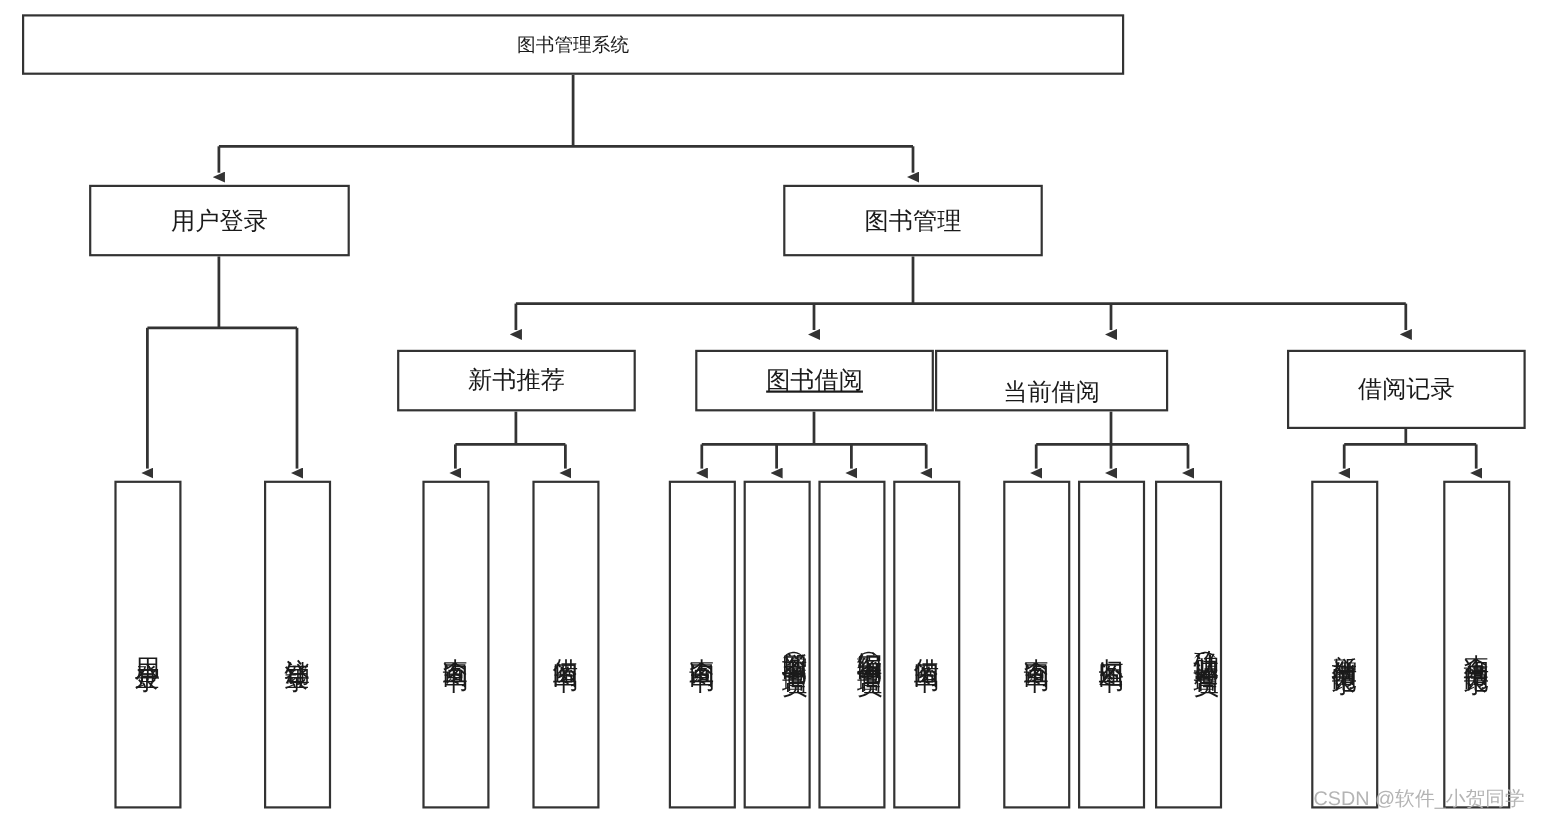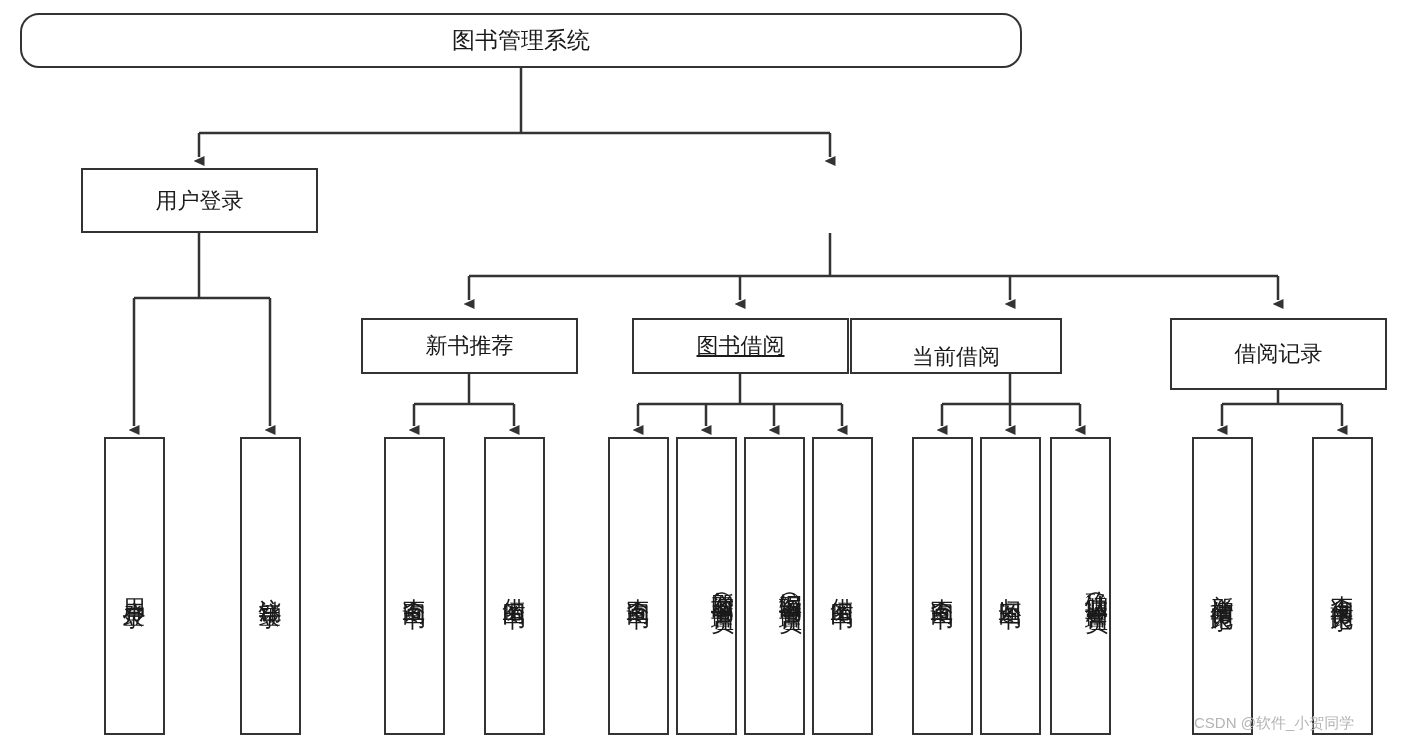--- a/index.html
+++ b/index.html
@@ -30,43 +30,42 @@
     border: 2.5px solid #333333;
     background: #ffffff;
     color: #1a1a1a;
     display: flex;
     align-items: center;
     justify-content: center;
     text-align: center;
     z-index: 2;
   }
   .node.root {
-    font-size: 23px;
-    border-radius: 19px;
+    font-size: 17px;
   }
   .node.level2 {
     font-size: 22px;
   }
   .node.leaf {
     writing-mode: vertical-rl;
     text-orientation: upright;
     font-size: 23px;
     letter-spacing: 3px;
     line-height: 1.05;
     padding-top: 8px;
     padding-bottom: 8px;
   }
   .node.leaf.tall-text {
     align-items: flex-start;
   }
   .watermark {
     position: absolute;
     left: 1194px;
     top: 714px;
-    font-size: 15px;
+    font-size: 18px;
     color: #b4b4b4;
     white-space: nowrap;
     z-index: 3;
     font-family: "Liberation Sans", "DejaVu Sans", sans-serif;
   }
 </style>
 </head>
 <body>
 
 <div id="canvas">
@@ -121,20 +120,23 @@
     </g>
   </svg>
 
   <div class="node root" style="left:20px; top:13px; width:1002px; height:55px;">
     <span>图书管理系统</span>
   </div>
 
   <div class="node level2" style="left:81px; top:168px; width:237px; height:65px;">
     <span>用户登录</span>
   </div>
+  <div class="node level2" style="left:712px; top:168px; width:236px; height:65px;">
+    <span>图书管理</span>
+  </div>
 
   <div class="node level2" style="left:361px; top:318px; width:217px; height:56px;justify-content:center;">
     <span>新书推荐</span>
   </div>
   <div class="node level2" style="left:632px; top:318px; width:217px; height:56px;text-decoration:underline;">
     <span>图书借阅</span>
   </div>
   <div class="node level2" style="left:850px; top:318px; width:212px; height:56px;align-items:flex-end;">
     <span>当前借阅</span>
   </div>

